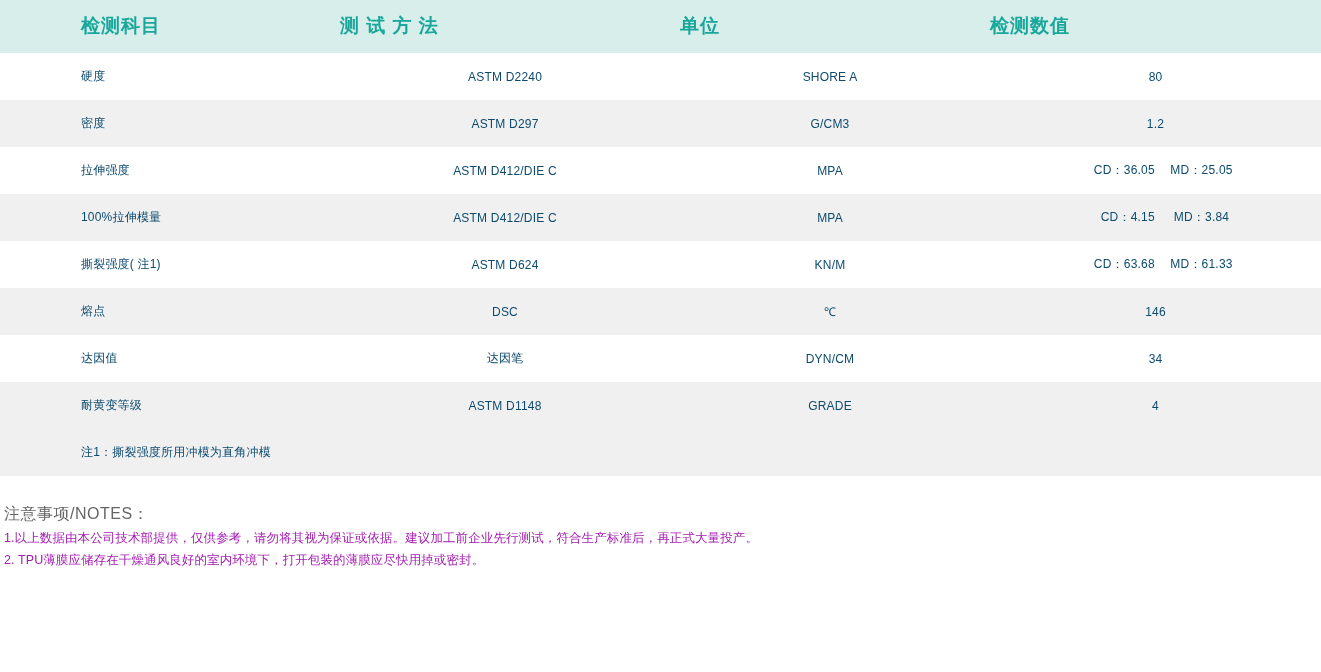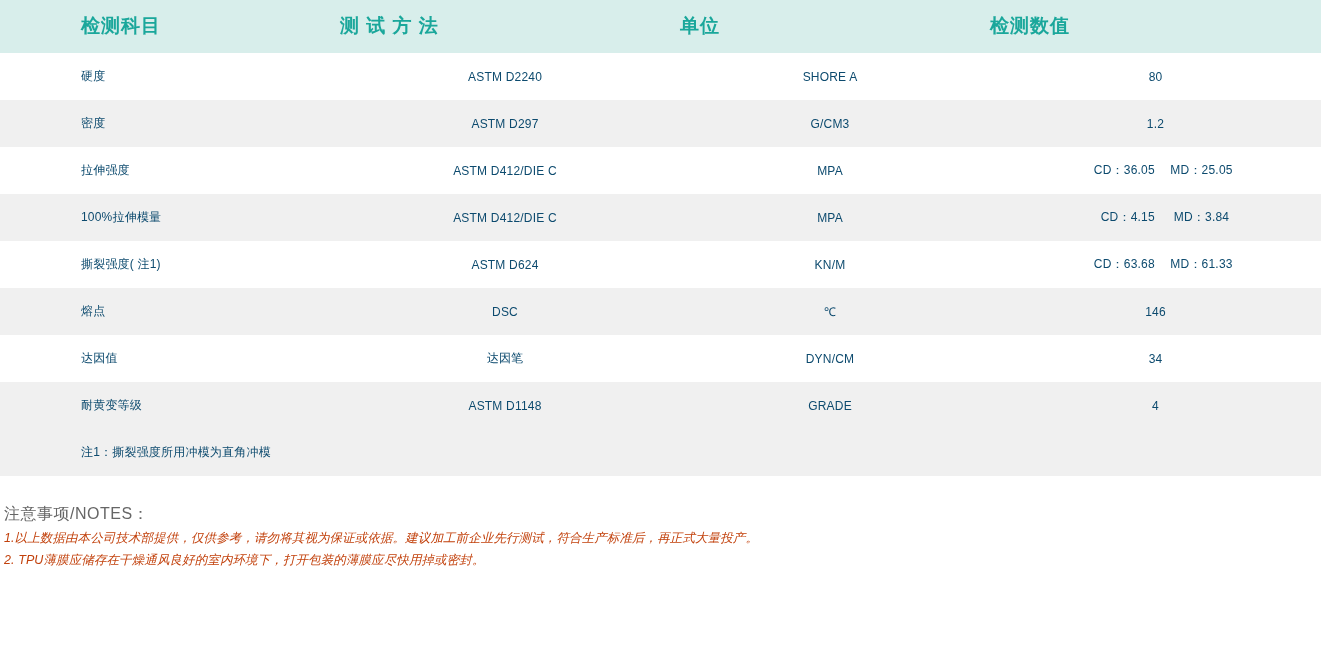--- a/index.html
+++ b/index.html
@@ -71,24 +71,23 @@
     padding: 28px 0 0 4px;
   }
   .notes-title {
     font-size: 16px;
     color: #666666;
     letter-spacing: 0.5px;
     margin-bottom: 2px;
   }
   .notes-line {
     font-size: 12.5px;
-    color: #c2410c;
+    color: #a21caf;
     line-height: 22px;
     letter-spacing: 0.1px;
-    font-style: italic;
   }
 </style>
 </head>
 <body>
 
 <div class="page">
 
   <table class="spec">
     <colgroup>
       <col class="c1">

